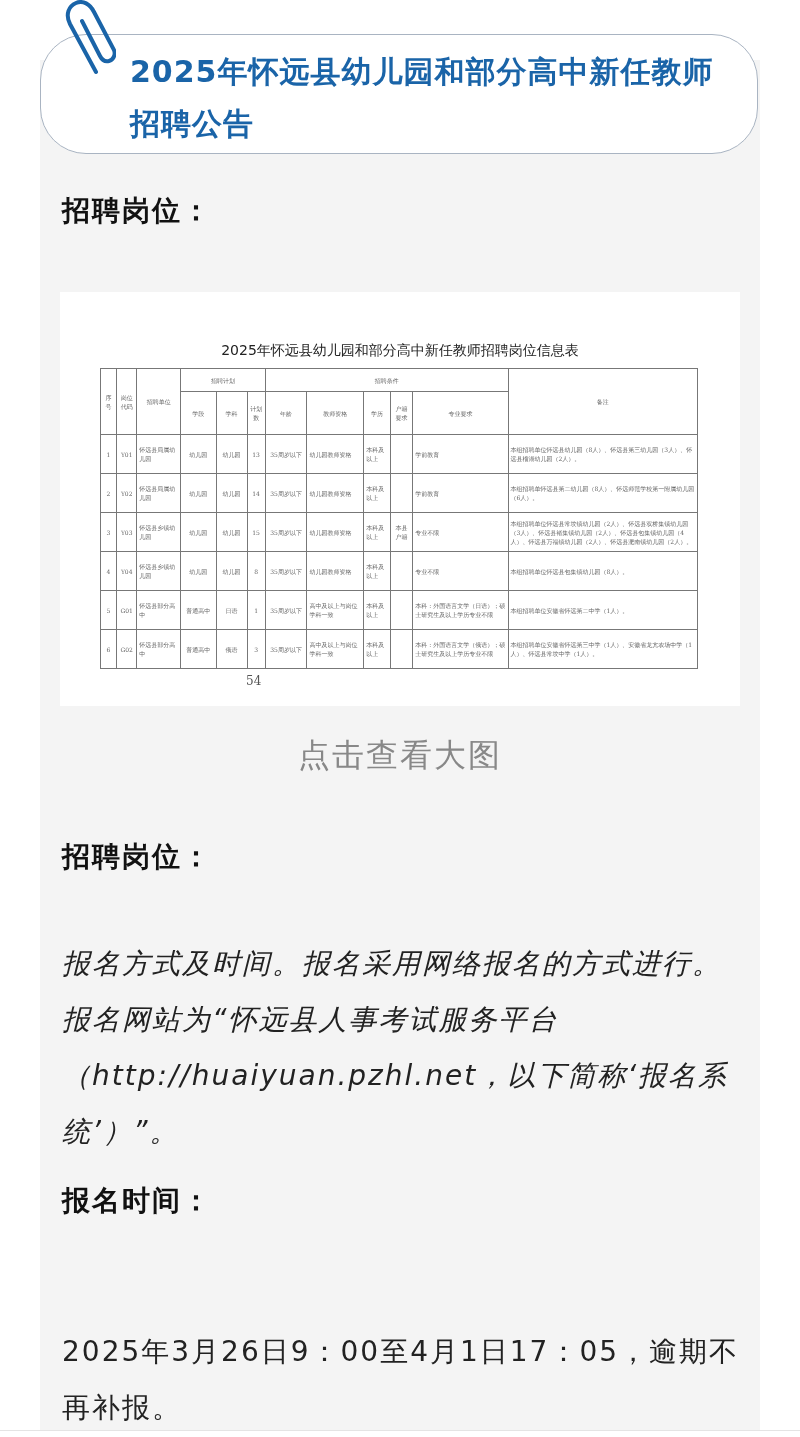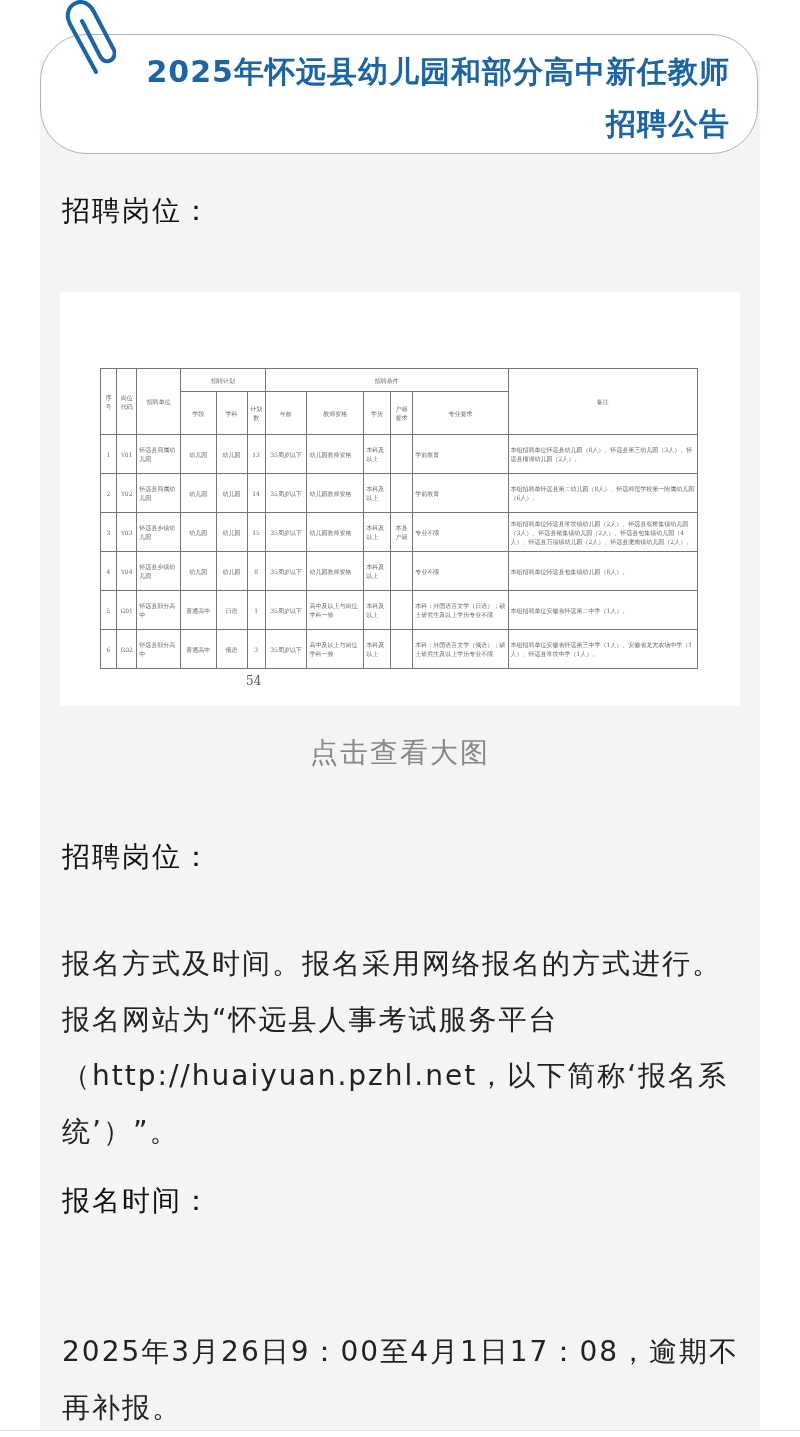--- a/index.html
+++ b/index.html
@@ -2,51 +2,52 @@
 <html><head>
 <meta charset="utf-8">
 <style>
   html, body { margin:0; padding:0; }
   body { width:800px; height:1437px; background:#ffffff; position:relative; overflow:hidden;
          font-family:"DejaVu Sans","Liberation Sans",sans-serif; }
   .panel { position:absolute; left:40px; top:60px; width:720px; height:1370px; background:#f4f4f4; }
   .title-card { position:absolute; left:40px; top:34px; width:718px; height:120px; background:#ffffff;
          border:1.5px solid #a9b4c2; border-radius:46px; box-sizing:border-box; }
   .title-text { position:absolute; left:130px; top:46px; width:600px; color:#1a64a8; font-weight:bold;
-         font-size:30px; line-height:52px; letter-spacing:1px;text-align:right; }
+         font-size:30px; line-height:52px; letter-spacing:1px; }
   .clip { position:absolute; left:56px; top:0px; width:60px; height:80px; }
-  .heading { position:absolute; left:62px; font-size:28px; font-weight:normal; color:#111; letter-spacing:2px; }
+  .heading { position:absolute; left:62px; font-size:28px; font-weight:bold; color:#111; letter-spacing:2px; }
   .img-box { position:absolute; left:60px; top:292px; width:680px; height:414px; background:#fff; }
   .tbl-title { position:absolute; left:0; width:680px; top:50px; text-align:center; font-size:14px; color:#222; }
   table.jobs { position:absolute; left:40px; top:76px; width:598px; border-collapse:collapse;
          font-family:"DejaVu Serif","Liberation Serif",serif; font-size:6px; color:#666; }
   table.jobs td, table.jobs th { border:1px solid #777; padding:1px 2px; font-weight:normal; text-align:center; line-height:9px; }
   table.jobs td.left { text-align:left; }
   table.jobs tr.hdr1 th { height:20px; }
   table.jobs tr.hdr2 th { height:40px; }
   table.jobs tr.row td { height:36px; }
   .page-no { position:absolute; left:186px; top:382px; font-family:"DejaVu Serif",serif; font-size:12px; color:#555; }
-  .caption { position:absolute; left:0; width:800px; top:734px; text-align:center; font-size:28px; color:#888; letter-spacing:2px; }
+  .caption { position:absolute; left:0; width:800px; top:734px; text-align:center; font-size:32px; color:#888; letter-spacing:2px; }
   .body-text { position:absolute; left:62px; width:680px; font-size:28px; color:#222; line-height:56px; letter-spacing:2px; }
   .bottom-line { position:absolute; left:0; top:1430px; width:800px; height:1px; background:#e4e4e4; }
 </style>
 </head>
 <body>
 
 <div class="panel"></div>
 
 <div class="title-card"></div>
 <svg class="clip" viewBox="0 0 60 80">
   <path d="M40 72 L14 24 C9 14 13 6 20 3 C27 0 34 4 38 12 L58 50 C60 55 57 60 53 61 C49 62 46 60 44 56 L26 21" fill="none" stroke="#1a64a8" stroke-width="4" stroke-linecap="round"></path>
 </svg>
 <div class="title-text">2025年怀远县幼儿园和部分高中新任教师招聘公告</div>
 
 <div class="heading" style="top:192px;">招聘岗位：</div>
 
 <div class="img-box">
+  <div class="tbl-title">2025年怀远县幼儿园和部分高中新任教师招聘岗位信息表</div>
   <table class="jobs">
     <tbody>
         <tr class="hdr1">
       <th rowspan="2" style="width:10px">序号</th>
       <th rowspan="2" style="width:14px">岗位代码</th>
       <th rowspan="2" style="width:36px">招聘单位</th>
       <th colspan="3">招聘计划</th>
       <th colspan="5">招聘条件</th>
       <th rowspan="2" style="width:172px">备注</th>
     </tr>
@@ -145,18 +146,18 @@
       <td class="left">本组招聘单位安徽省怀远第三中学（1人）、安徽省龙亢农场中学（1人）、怀远县常坟中学（1人）。</td>
     </tr>
   </tbody>
     </table>
   <div class="page-no">54</div>
 </div>
 
 <div class="caption">点击查看大图</div>
 
 <div class="heading" style="top:838px;">招聘岗位：</div>
-<div class="body-text" style="top:936px;">报名方式及时间。报名采用网络报名的方式进行。报名网站为“怀远县人事考试服务平台（http://huaiyuan.pzhl.net，以下简称‘报名系统’）”。</div>
+<div class="body-text" style="top:936px;font-style:italic;">报名方式及时间。报名采用网络报名的方式进行。报名网站为“怀远县人事考试服务平台（http://huaiyuan.pzhl.net，以下简称‘报名系统’）”。</div>
 
 <div class="heading" style="top:1182px;">报名时间：</div>
-<div class="body-text" style="top:1324px;">2025年3月26日9：00至4月1日17：08，逾期不再补报。</div>
+<div class="body-text" style="top:1324px;">2025年3月26日9：00至4月1日17：05，逾期不再补报。</div>
 
 <div class="bottom-line"></div>
 
 </body></html>

